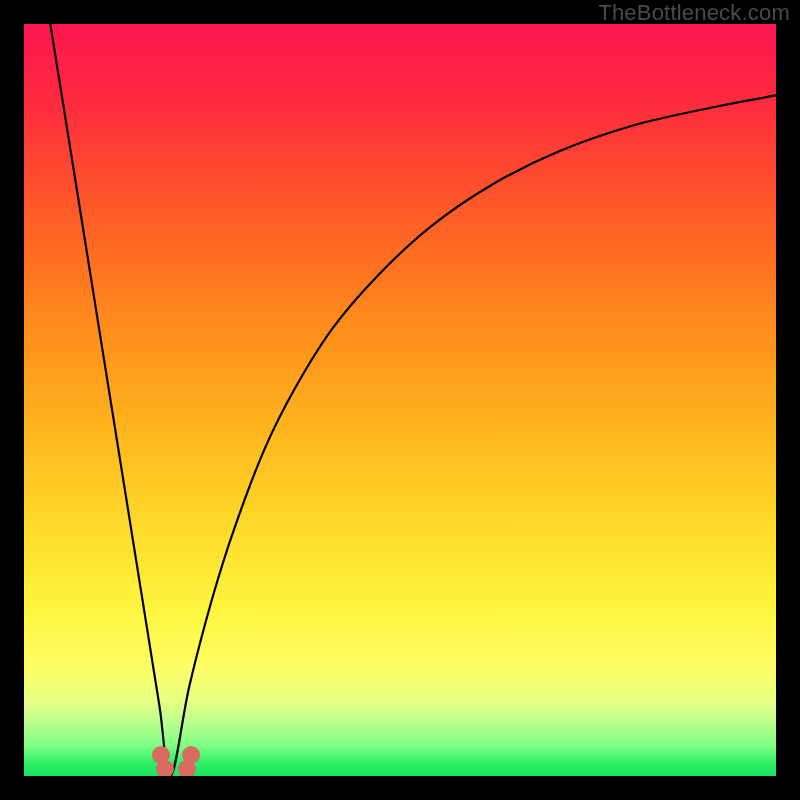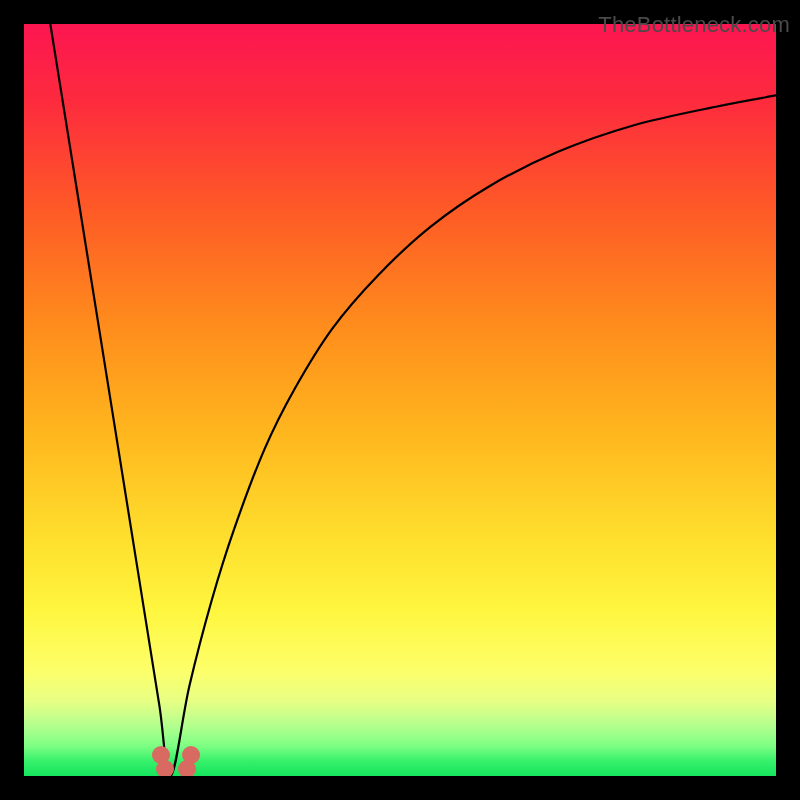--- a/index.html
+++ b/index.html
@@ -8,21 +8,21 @@
 
   .stage {
     position: relative;
     width: 800px;
     height: 800px;
     background: #000;
   }
 
   .watermark {
     position: absolute;
-    top: 12px;
+    top: 0;
     right: 10px;
     color: #4a4a4a;
     font-size: 22px;
     font-weight: 400;
     letter-spacing: 0.2px;
     z-index: 50;
   }
 
   .plot {
     position: absolute;

